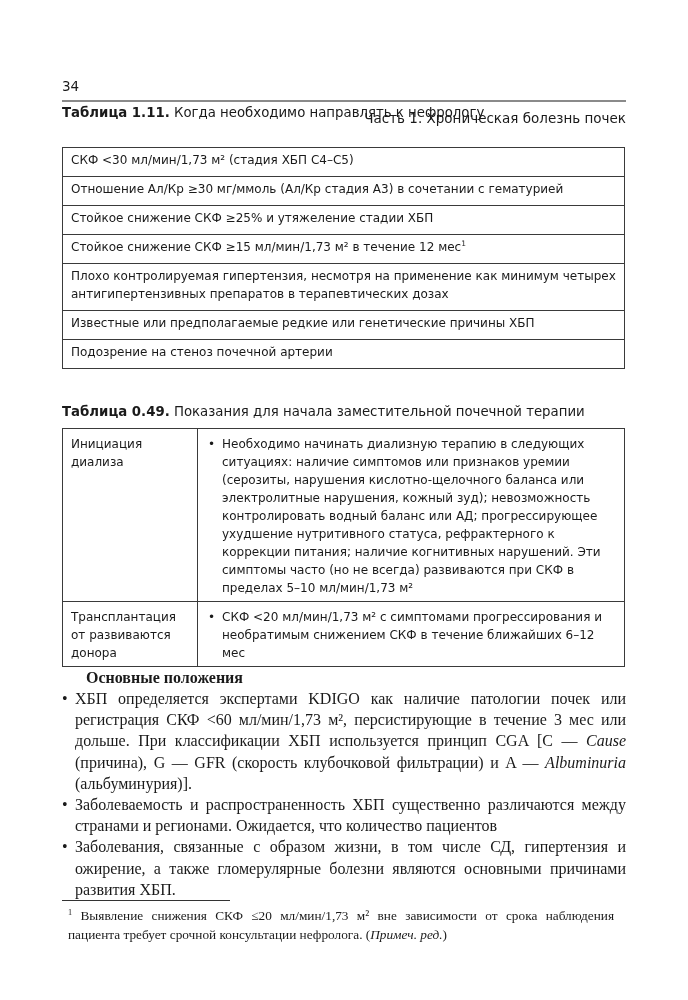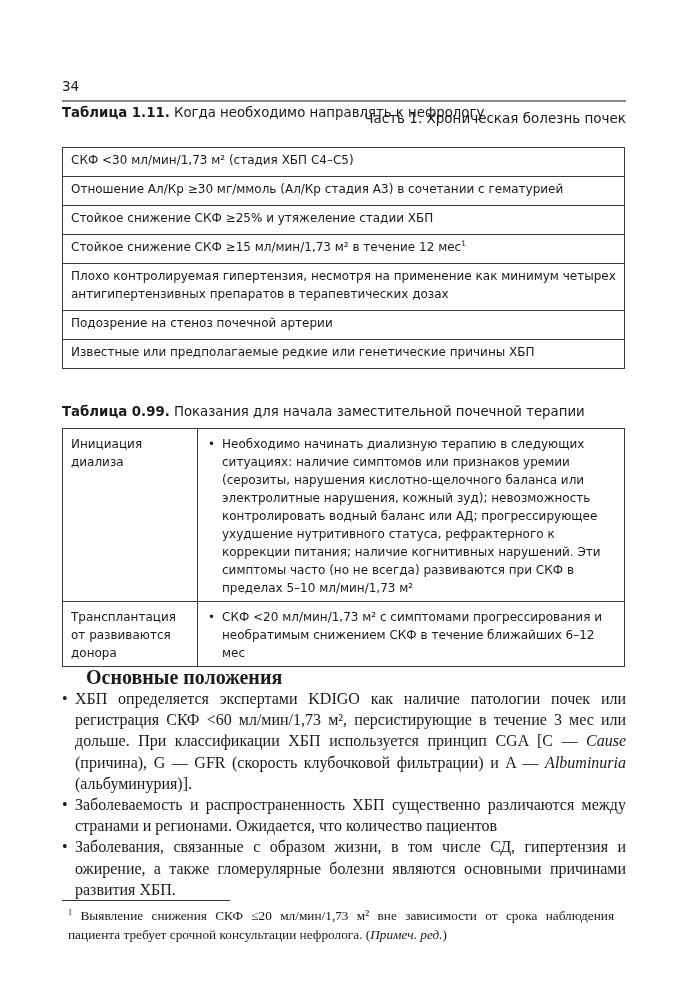--- a/index.html
+++ b/index.html
@@ -22,21 +22,21 @@
   #t1 tr.two td { height: 39px; }
 
   #t2 { top: 428px; }
   #t2 td { padding-top: 6px; padding-bottom: 4px; }
   #t2 td.c1 { width: 118px; }
   #t2 td.c2 { padding-left: 10px; }
   .bul { position: relative; padding-left: 14px; }
   .bul::before { content: "•"; position: absolute; left: 0; top: 0; }
 
   .body-text { position: absolute; left: 62px; top: 667px; width: 564px; font-size: 16px; line-height: 21.2px; text-align: justify; }
-  .body-text h3 { margin: 0; font-size: 20px; font-weight: bold; padding-left: 24px; line-height: 21px; }
+  .body-text h3 { margin: 0; font-size: 16px; font-weight: bold; padding-left: 24px; line-height: 21px; }
   .body-text ul { list-style: none; margin: 0; padding: 0; }
   .body-text li { position: relative; padding-left: 13px; }
   .body-text li::before { content: "•"; position: absolute; left: 0; top: 0; }
   .body-text i { font-style: italic; }
 
   .fn-rule { position: absolute; left: 62px; top: 900px; width: 168px; height: 1px; background: #333; }
   .footnote { position: absolute; left: 50px; top: 906px; width: 564px; font-size: 13.3px; line-height: 19px; text-align: justify; }
   .footnote .ind { padding-left: 18px; }
   sup { font-size: 0.62em; vertical-align: super; line-height: 0; }
 </style>
@@ -65,30 +65,30 @@
   <tr>
         <td>Стойкое снижение СКФ ≥25% и утяжеление стадии ХБП</td>
       </tr>
   <tr>
         <td><span>Стойкое снижение СКФ ≥15 мл/мин/1,73 м² в течение 12 мес</span><sup>1</sup></td>
       </tr>
   <tr class="two">
         <td>Плохо контролируемая гипертензия, несмотря на применение как минимум четырех антигипертензивных препаратов в терапевтических дозах</td>
       </tr>
   <tr>
-        <td>Подозрение на стеноз почечной артерии</td>
+        <td>Известные или предполагаемые редкие или генетические причины ХБП</td>
       </tr>
   <tr>
-        <td>Известные или предполагаемые редкие или генетические причины ХБП</td>
+        <td>Подозрение на стеноз почечной артерии</td>
       </tr>
 </tbody>
   </table>
 
 <div class="caption sans" style="top:404px;">
-  <b>Таблица 0.99.</b>
+  <b>Таблица 0.49.</b>
   <span>Показания для начала заместительной почечной терапии</span>
 </div>
 
 <table class="t sans" id="t2">
   <tbody>
       <tr>
     <td class="c1">Инициация диализа</td>
     <td class="c2">
           <div class="bul">Необходимо начинать диализную терапию в следующих ситуациях: наличие симптомов или признаков уремии (серозиты, нарушения кислотно-щелочного баланса или электролитные нарушения, кожный зуд); невозможность контролировать водный баланс или АД; прогрессирующее ухудшение нутритивного статуса, рефрактерного к коррекции питания; наличие когнитивных нарушений. Эти симптомы часто (но не всегда) развиваются при СКФ в пределах 5–10 мл/мин/1,73 м²</div>
         </td>

